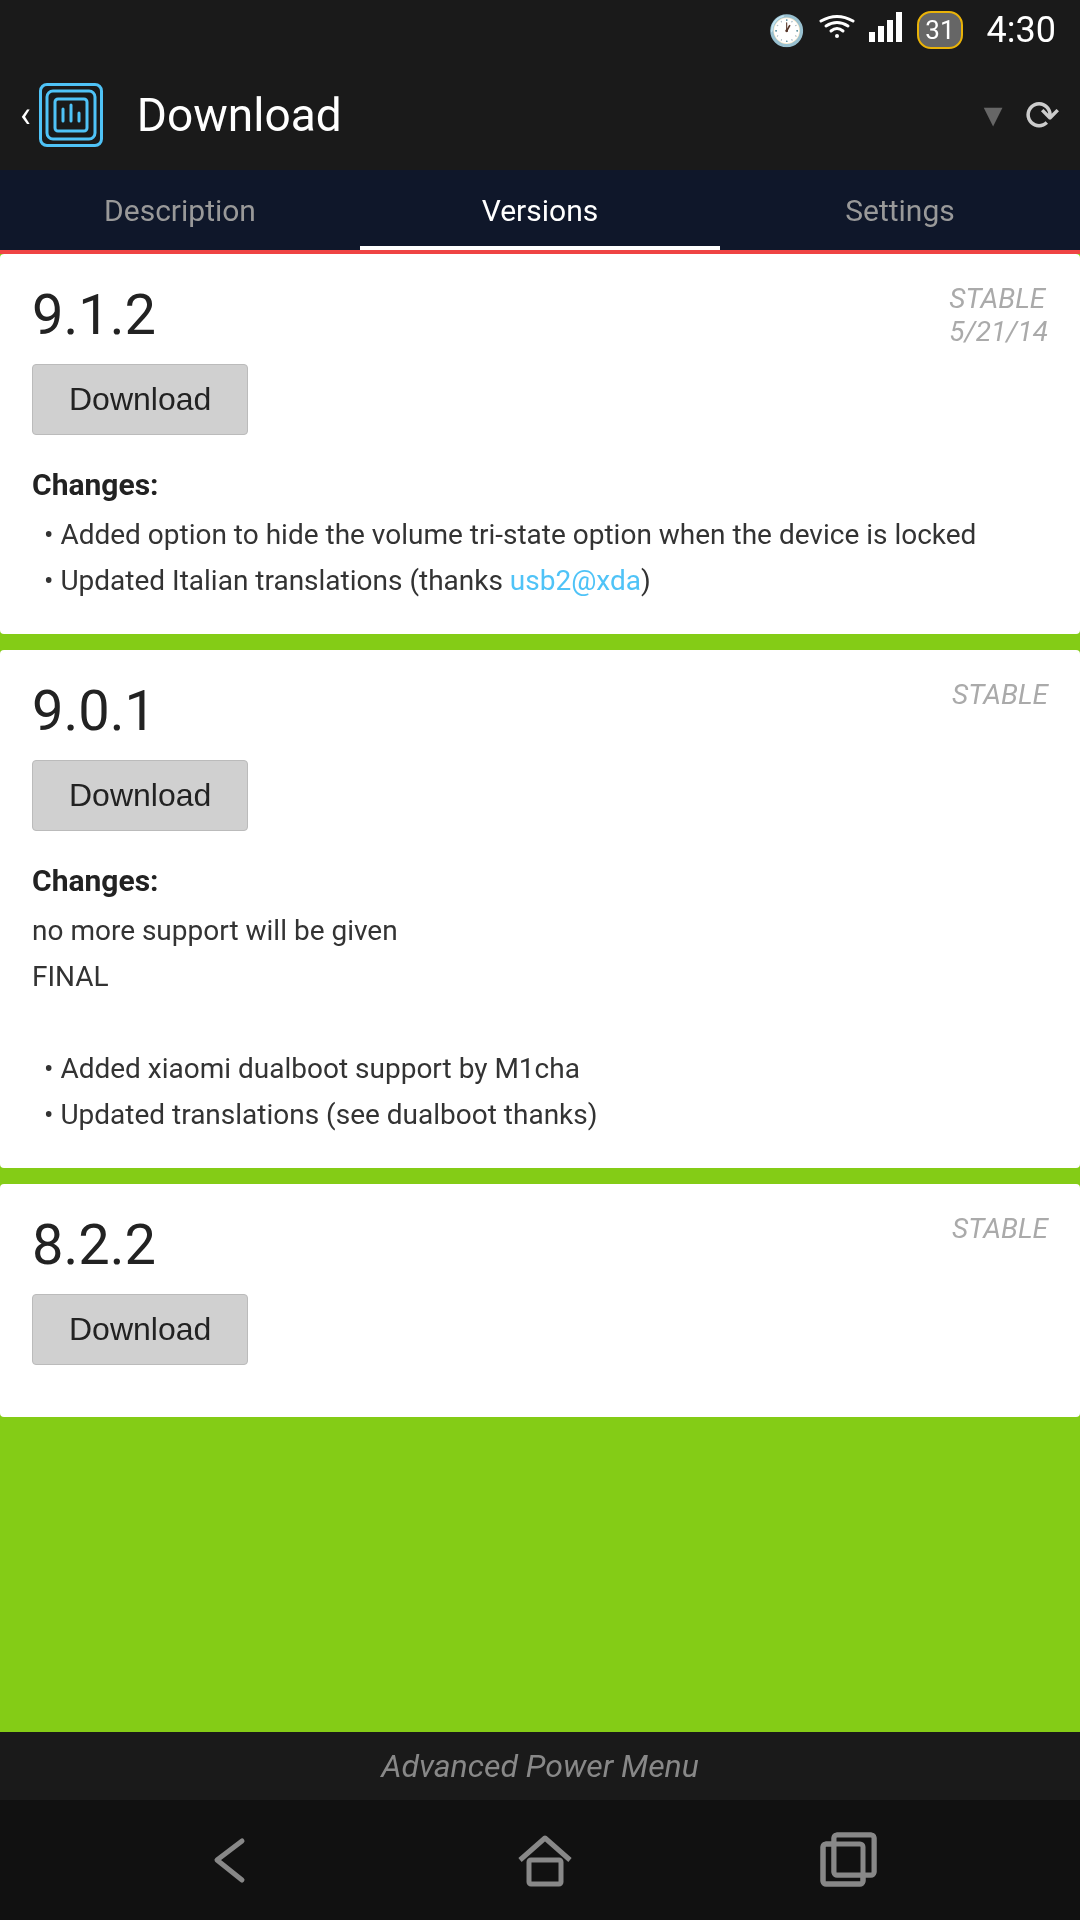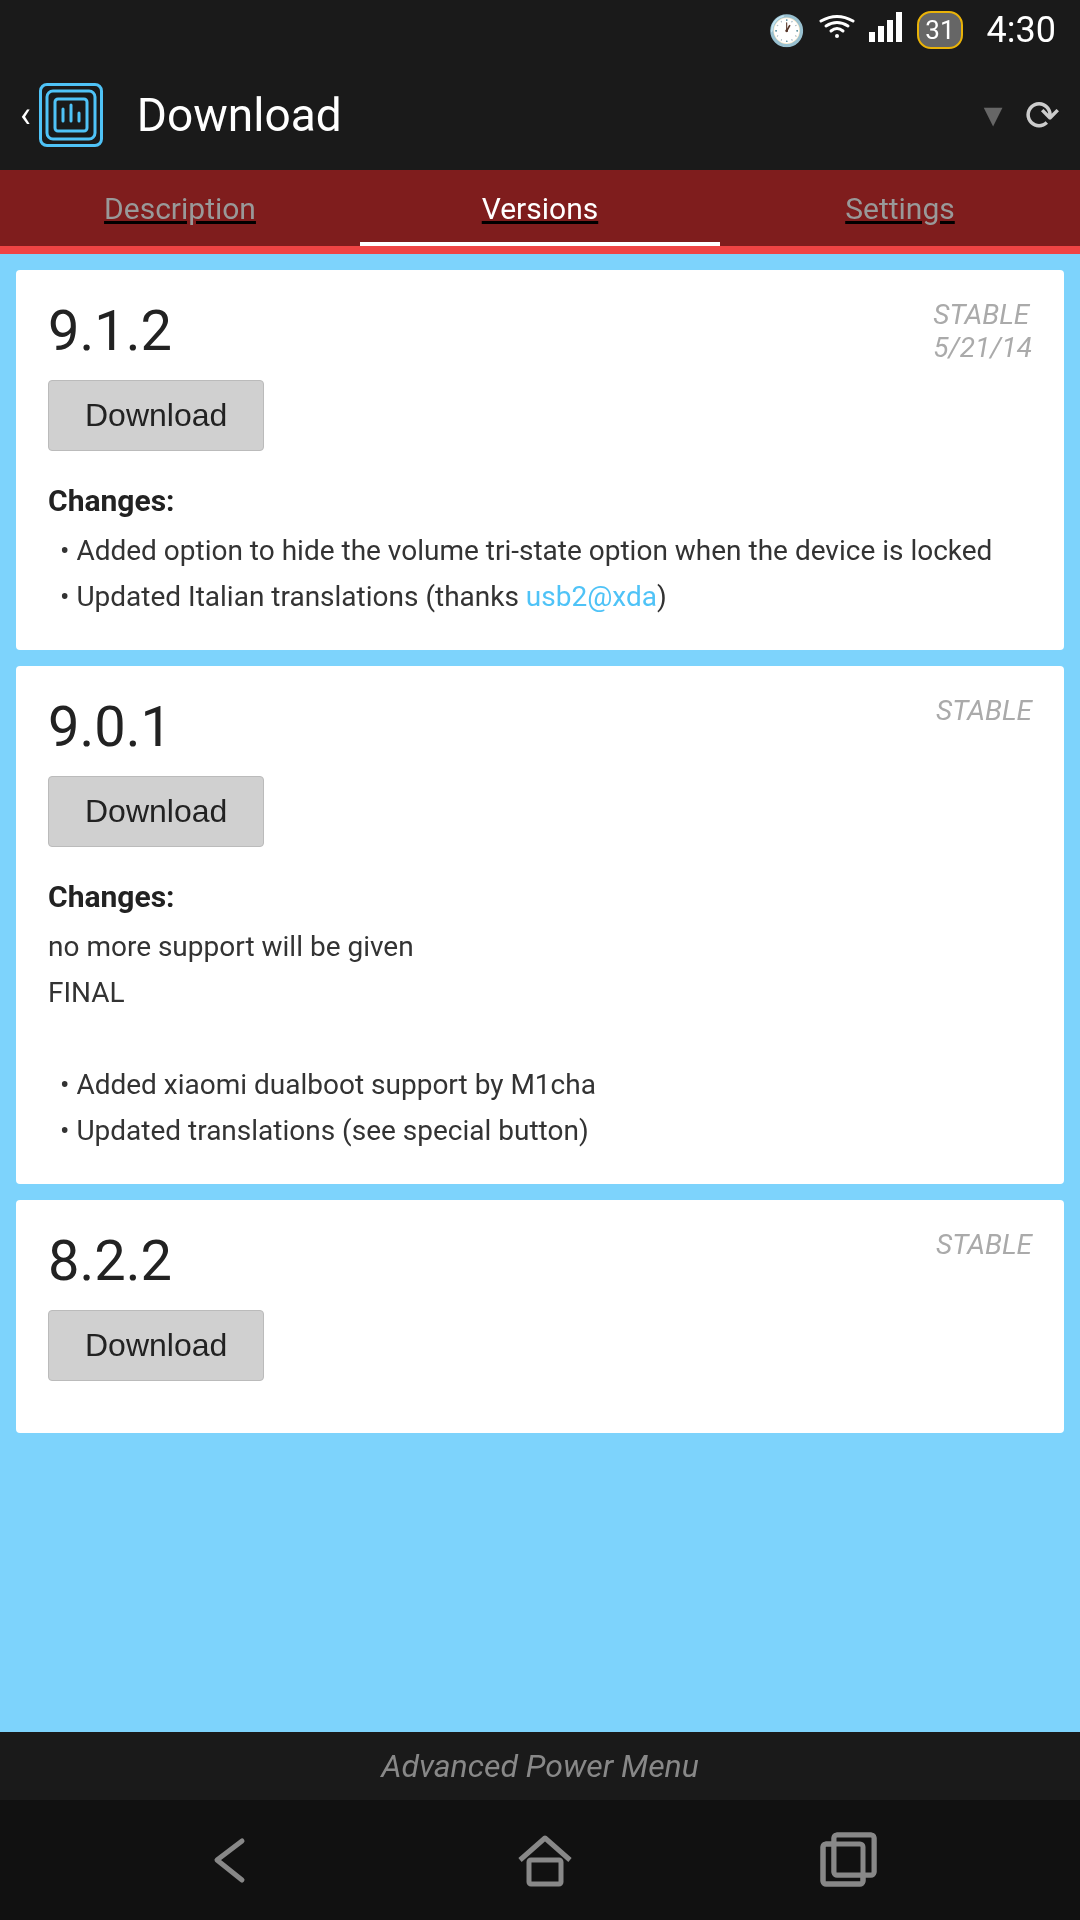--- a/index.html
+++ b/index.html
@@ -79,25 +79,24 @@
       margin-left: 16px;
     }
 
     .refresh-icon {
       font-size: 42px;
       color: #ccc;
     }
 
     
     .tabs {
-      background: #7f1d1d;
+      background: #0f172a;
       display: flex;
       height: 84px;
-      border-bottom: 8px solid #ef4444;
-      text-decoration: underline;
+      border-bottom: 4px solid #ef4444;
     }
 
     .tab {
       flex: 1;
       display: flex;
       align-items: center;
       justify-content: center;
       font-size: 30px;
       color: #999;
       cursor: pointer;
@@ -114,22 +113,21 @@
       bottom: 0;
       left: 0;
       right: 0;
       height: 4px;
       background: white;
     }
 
     
     .content {
       flex: 1;
-      background: #7dd3fc;
-      padding: 16px;
+      background: #84cc16;
       display: flex;
       flex-direction: column;
       gap: 16px;
       overflow-y: auto;
     }
 
     
     .version-card {
       background: white;
       border-radius: 4px;
@@ -331,21 +329,21 @@
       </div>
     </div>
     <button class="download-btn">Download</button>
     <div class="changes-section">
       <div class="changes-title">Changes:</div>
       <div class="changes-text">
         <span class="plain-line">no more support will be given</span>
         <span class="plain-line">FINAL</span>
         <span class="plain-line">&nbsp;</span>
         <span class="bullet-item">• Added xiaomi dualboot support by M1cha</span>
-        <span class="bullet-item">• Updated translations (see special button)</span>
+        <span class="bullet-item">• Updated translations (see dualboot thanks)</span>
       </div>
     </div>
   </div>
 
   <div class="version-card">
     <div class="version-header">
       <span class="version-number">8.2.2</span>
       <div class="version-badge">
         <span class="badge-stable">STABLE</span>
       </div>

